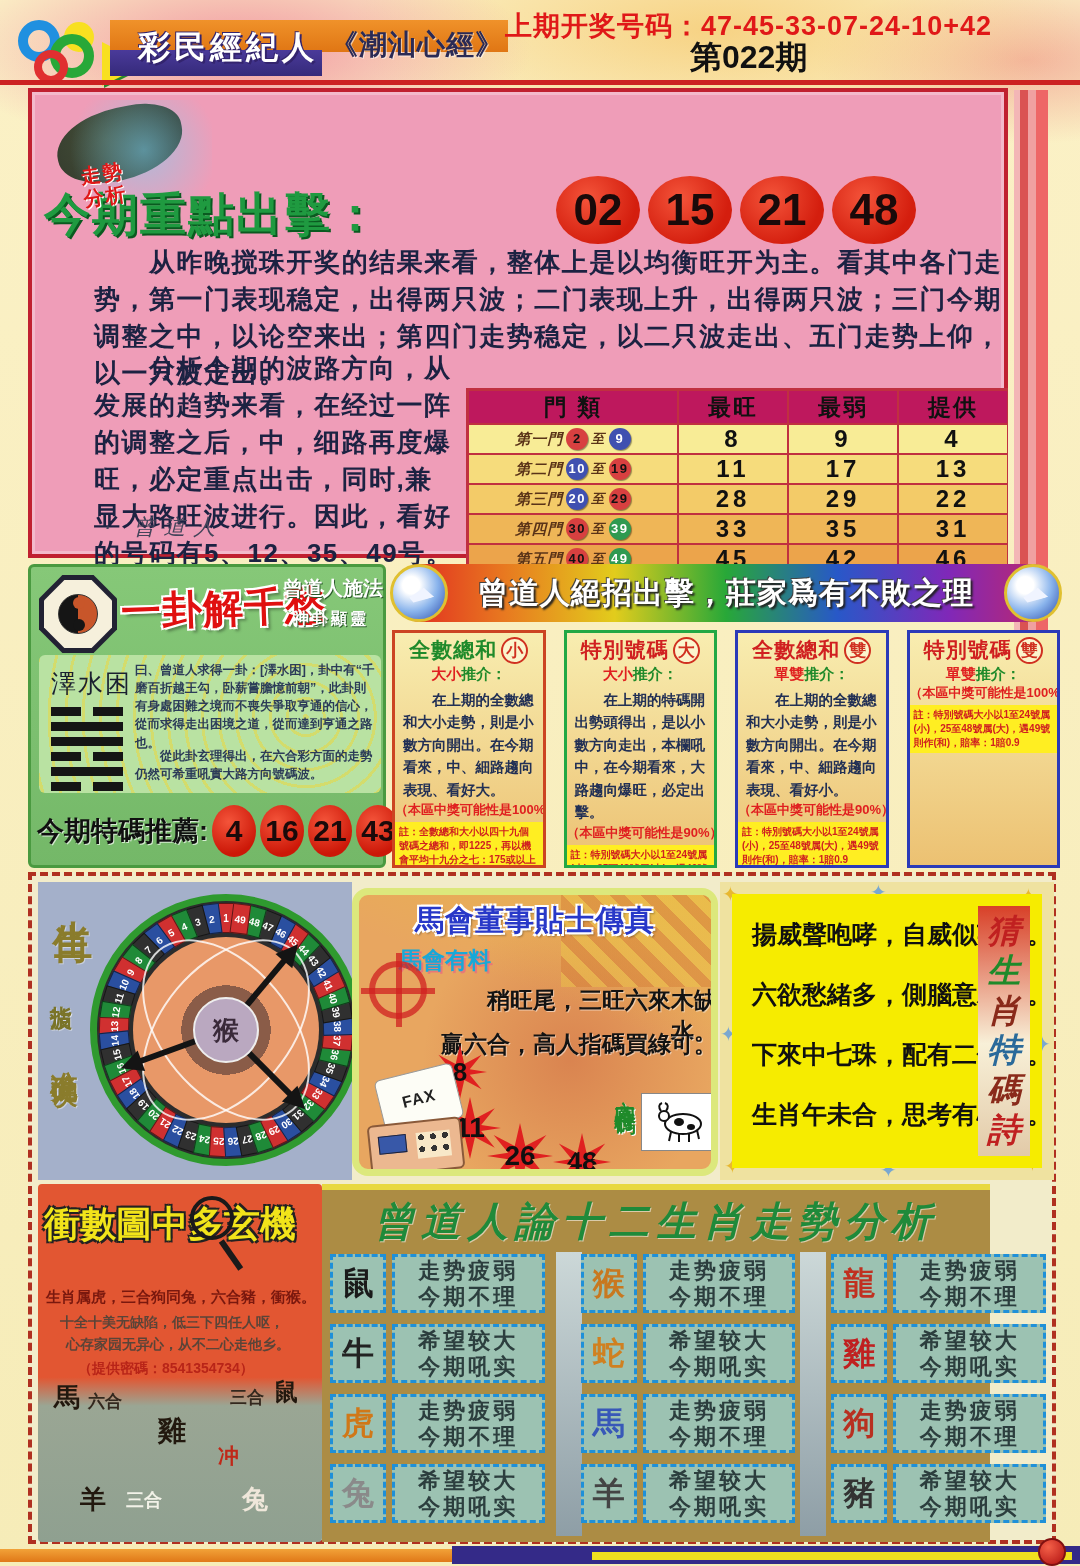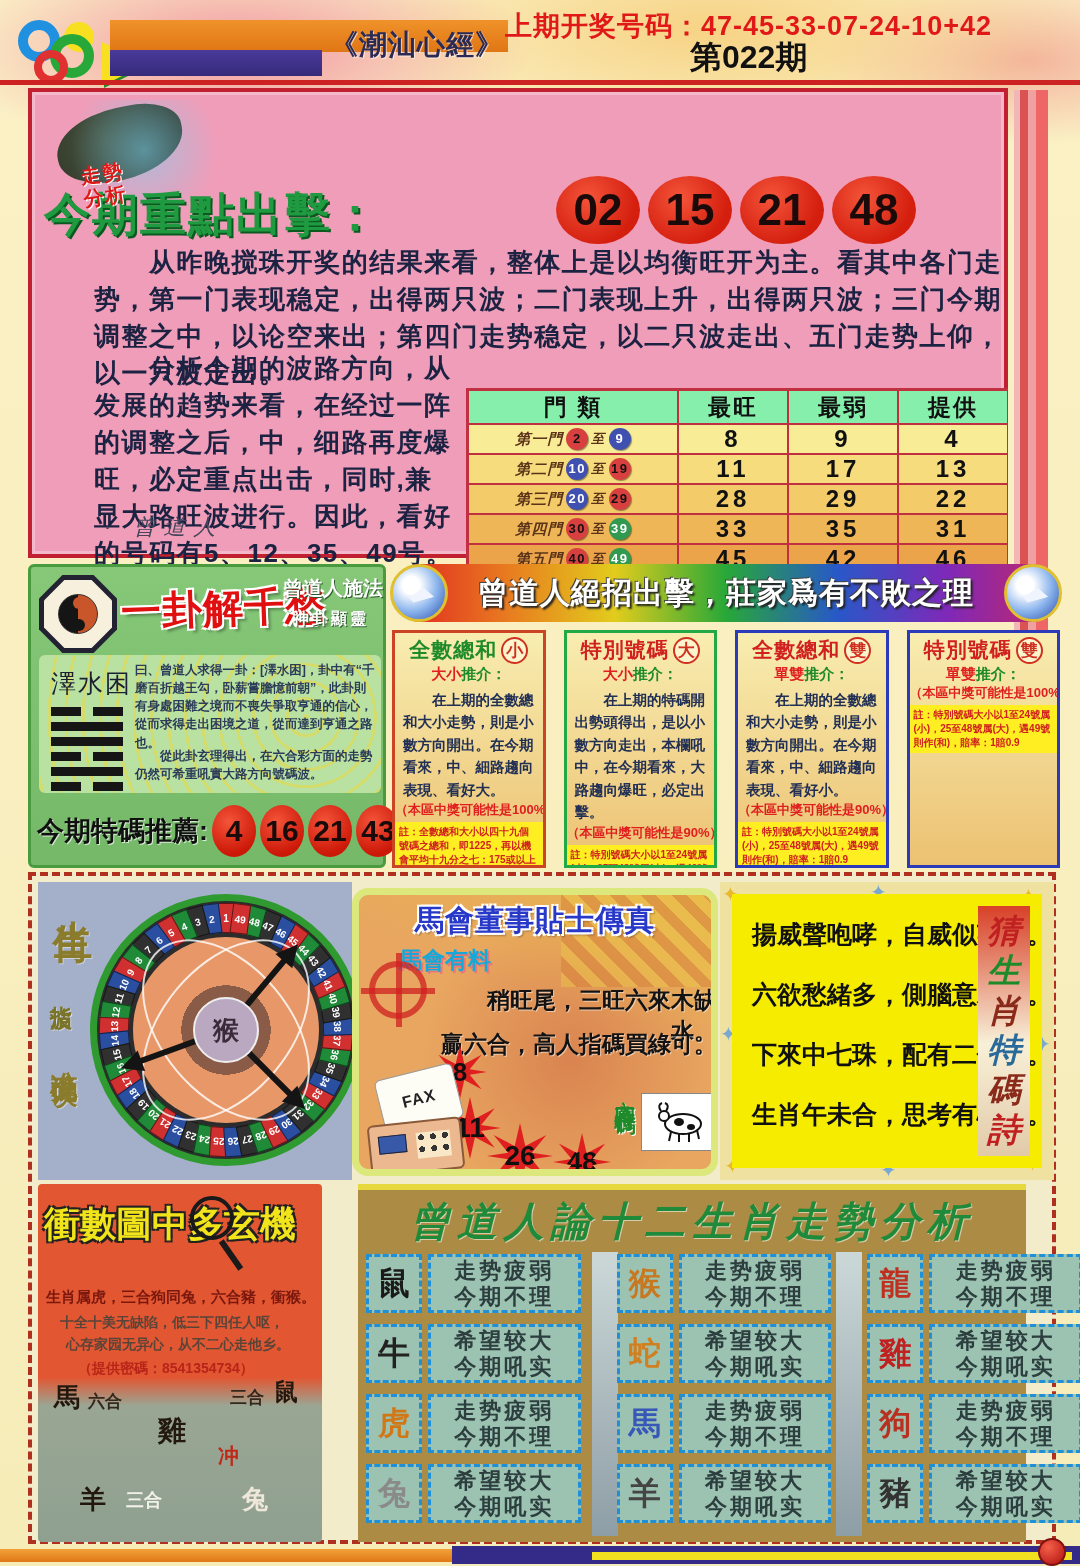--- a/index.html
+++ b/index.html
@@ -36,21 +36,21 @@
 .badge-text{position:absolute;left:40px;top:62px;font-size:20px;font-weight:bold;color:#e01818;transform:rotate(-8deg);text-shadow:1px 1px 0 #fff;z-index:2;letter-spacing:2px;width:50px;line-height:23px;}
 .headline{position:absolute;left:192px;top:8px;width:780px;font-size:52px;font-weight:bold;color:#0d0d0d;letter-spacing:1px;text-shadow:4px 4px 3px rgba(140,40,90,.55);white-space:nowrap;}
 .focus-row{position:absolute;left:12px;top:82px;width:950px;height:78px;}
 .focus-label{position:absolute;left:0;top:10px;font-size:46px;font-weight:bold;color:#1f9a40;letter-spacing:2px;text-shadow:2px 2px 0 #0a5a20;}
 .focus-balls{position:absolute;left:512px;top:2px;display:flex;gap:8px;}
 .fball{width:84px;height:68px;border-radius:50%;background:radial-gradient(circle at 38% 32%,#f4543a,#d41e0e 70%);display:flex;align-items:center;justify-content:center;font-size:44px;font-weight:bold;color:#1a0a0a;}
 .para1{position:absolute;left:62px;top:146px;width:908px;font-size:26px;font-weight:bold;color:#1c2242;line-height:1.42;letter-spacing:1.5px;text-align:justify;margin-top:6px;}
 .para2{position:absolute;left:62px;top:258px;width:914px;font-size:26px;font-weight:bold;color:#1c2242;line-height:1.42;letter-spacing:1.5px;}
 .gate-table{float:right;width:542px;margin-top:38px;margin-left:8px;display:grid;grid-template-columns:208px 108px 108px 108px;border:3px double #c03040;background:#c03040;gap:2px;}
 .gcell{display:flex;align-items:center;justify-content:center;font-weight:bold;color:#111;}
-.ghead{background:#86efac;height:32px;font-size:23px;letter-spacing:2px;}
+.ghead{background:#be185d;height:32px;font-size:23px;letter-spacing:2px;}
 .gval{height:28px;font-size:24px;letter-spacing:4px;}
 .ggate{height:28px;font-size:15px;gap:3px;}
 .glabel{font-style:italic;color:#5a3318;font-size:15px;letter-spacing:1px;}
 .gball{width:22px;height:22px;border-radius:50%;display:flex;align-items:center;justify-content:center;font-size:13px;font-weight:bold;box-shadow:1px 1px 1px rgba(0,0,0,.4);}
 .glink{font-size:13px;color:#5a3318;font-style:italic;}
 .signature{position:absolute;left:72px;top:420px;font-size:22px;font-style:italic;color:#44445a;letter-spacing:8px;}
 
 .hex-panel{position:absolute;left:28px;top:564px;width:358px;height:304px;background:linear-gradient(180deg,#86c878,#74b868);border:3px solid #4a9a40;border-radius:6px;}
 .bagua{position:absolute;left:8px;top:8px;width:78px;height:78px;background:#223;clip-path:polygon(30% 0,70% 0,100% 30%,100% 70%,70% 100%,30% 100%,0 70%,0 30%);display:flex;align-items:center;justify-content:center;}
 .bagua-in{width:68px;height:68px;background:#f6f0dc;clip-path:polygon(30% 0,70% 0,100% 30%,100% 70%,70% 100%,30% 100%,0 70%,0 30%);display:flex;align-items:center;justify-content:center;}
@@ -174,21 +174,21 @@
 .mys-horse{left:16px;top:196px;font-size:26px;}
 .mys-liuhe{position:absolute;left:50px;top:206px;font-size:17px;color:#33281e;font-weight:bold;}
 .mys-rat{left:236px;top:192px;font-size:24px;}
 .mys-sanhe1{position:absolute;left:192px;top:202px;font-size:17px;color:#33281e;font-weight:bold;}
 .mys-rooster{left:120px;top:228px;font-size:28px;}
 .mys-chong{position:absolute;left:180px;top:258px;font-size:21px;color:#c02818;font-weight:bold;}
 .mys-goat{left:42px;top:298px;font-size:26px;}
 .mys-sanhe2{position:absolute;left:88px;top:304px;font-size:18px;color:#f2f2e8;font-weight:bold;}
 .mys-rabbit{left:204px;top:298px;font-size:26px;color:#efe7da;}
 
-.zodiac{position:absolute;left:290px;top:308px;width:668px;height:358px;background:#ac8c44;border-top:6px solid #e8d840;margin-left:36px;}
+.zodiac{position:absolute;left:290px;top:308px;width:668px;height:358px;background:#ac8c44;border-top:6px solid #e8d840;}
 .zo-title{position:absolute;left:0;top:4px;width:100%;text-align:center;font-family:"Liberation Serif",serif;font-style:italic;font-weight:bold;font-size:40px;color:#1f8a3a;letter-spacing:7px;text-shadow:1px 1px 0 rgba(255,255,255,.55);white-space:nowrap;}
 .zstrip{position:absolute;top:62px;bottom:6px;width:26px;background:linear-gradient(180deg,#ccd8d8,#8e9ea6);}
 .zstrip.z1{left:234px;}.zstrip.z2{left:478px;}
 .zgrid{position:absolute;left:8px;top:64px;width:716px;display:grid;grid-template-columns:repeat(3,1fr);column-gap:36px;row-gap:11px;}
 .zcell{display:flex;gap:6px;height:59px;}
 .zicon{width:56px;flex:none;background:#9cc2b2;border:3px dashed #1f90d8;display:flex;align-items:center;justify-content:center;font-size:32px;font-weight:bold;}
 .ztext{flex:1;background:#9cc2b2;border:3px dashed #1f90d8;display:flex;flex-direction:column;align-items:center;justify-content:center;}
 .zline{font-size:22px;font-weight:bold;color:#2c3e3e;letter-spacing:3px;line-height:26px;}
 
 .bar-o{position:absolute;left:0;top:1549px;width:452px;height:13px;background:linear-gradient(180deg,#f2a238,#e07818);}
@@ -203,20 +203,21 @@
 
   <div class="logo">
     <span class="blob-y"></span>
     <span class="ring blue"></span>
     <span class="ring green"></span>
     <span class="ring red"></span>
     <span class="logo-arrow"></span>
   </div>
   <div class="brand-bar-orange"></div>
   <div class="brand-bar-purple"></div>
+  <div class="brand-name">彩民經紀人</div>
   <div class="pub-name">《潮汕心經》</div>
   <div class="hdr-prev">上期开奖号码：47-45-33-07-24-10+42</div>
   <div class="hdr-issue">第022期</div>
   <div class="hdr-underline"></div>
   <div class="rstrip"></div>
 
   <div class="main-panel">
     <div class="badge-art">
       <div class="badge-text">走勢分析</div>
     </div>

